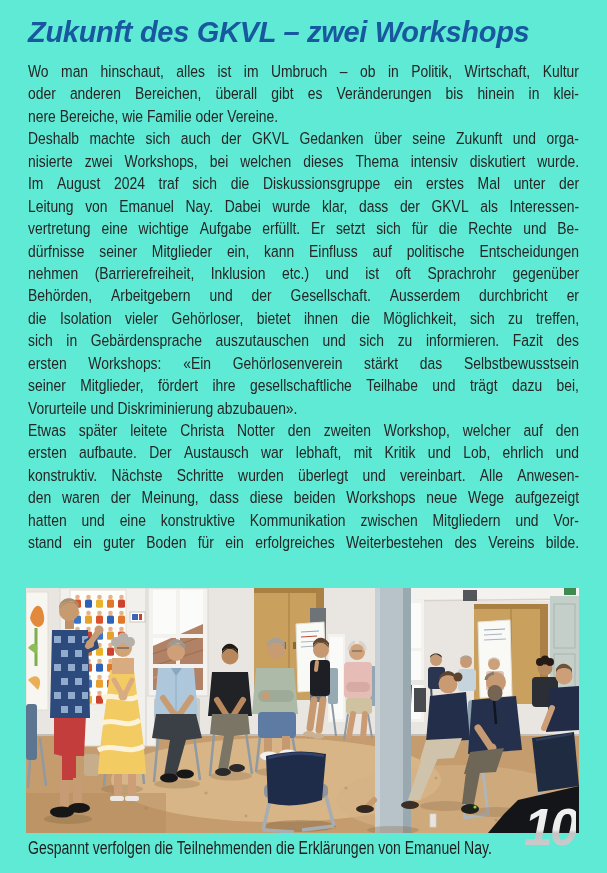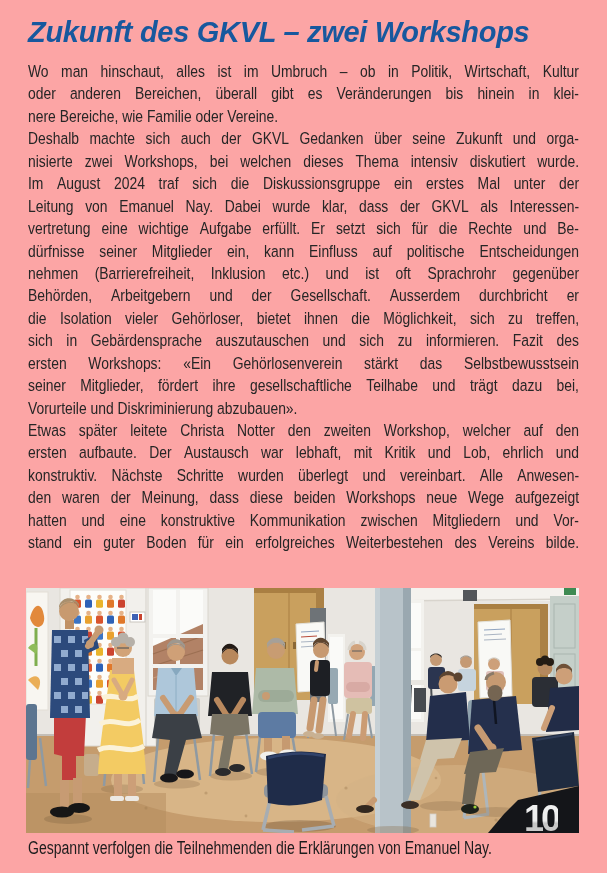--- a/index.html
+++ b/index.html
@@ -1,17 +1,17 @@
 <!DOCTYPE html>
 <html lang="de" style="--title-blue: #17589e; --body-text: #262626; --caption-text: #1d1d1d; --page-number-dark: #cfcfcf; --photo-floor: #c59c6d; --photo-wall: #e9e6e1; --photo-pillar: #b8c3c9; --photo-cabinet: #c9a05e;"><head>
 <meta charset="utf-8">
 <style>
   html,body{margin:0;padding:0;background:#ffffff;}
   .page{
-    position:relative;width:607px;height:873px;background:#fca5a5;overflow:hidden;
+    position:relative;width:607px;height:873px;background:#5eead4;overflow:hidden;
     font-family:"Liberation Sans","DejaVu Sans",sans-serif;
   }
   .page-title{
     position:absolute;left:28px;top:16px;margin:0;
     font-size:29px;font-weight:bold;font-style:italic;letter-spacing:-0.3px;
     color:var(--title-blue,#17589e);white-space:nowrap;
   }
   .body-text{
     position:absolute;left:28px;top:60px;width:690px;
     transform:scaleX(0.7986);transform-origin:0 0;
@@ -22,21 +22,21 @@
   .line.j span{white-space:pre;flex:0 0 auto;}
   .photo-figure{position:absolute;left:26px;top:588px;width:553px;height:245px;margin:0;}
   .photo-figure svg{display:block;width:553px;height:245px;}
   .photo-caption{
     position:absolute;left:28px;top:838px;margin:0;
     transform:scaleX(0.78);transform-origin:0 0;
     font-size:18px;color:var(--caption-text,#1d1d1d);white-space:nowrap;
   }
   .page-number{
     position:absolute;left:524px;top:801px;
-    font-size:36px;font-weight:bold;letter-spacing:-3px;
+    font-size:52px;font-weight:bold;font-style:italic;letter-spacing:-3px;
     color:var(--page-number-dark,#cfcfcf);
     background:linear-gradient(180deg,#f2f2f2 0%,#ececec 55%,#c4c4c4 62%,#cfcfcf 100%);
     -webkit-background-clip:text;background-clip:text;-webkit-text-fill-color:transparent;
     line-height:1;
   }
 </style>
 </head>
 <body>
 
 <div class="page">

